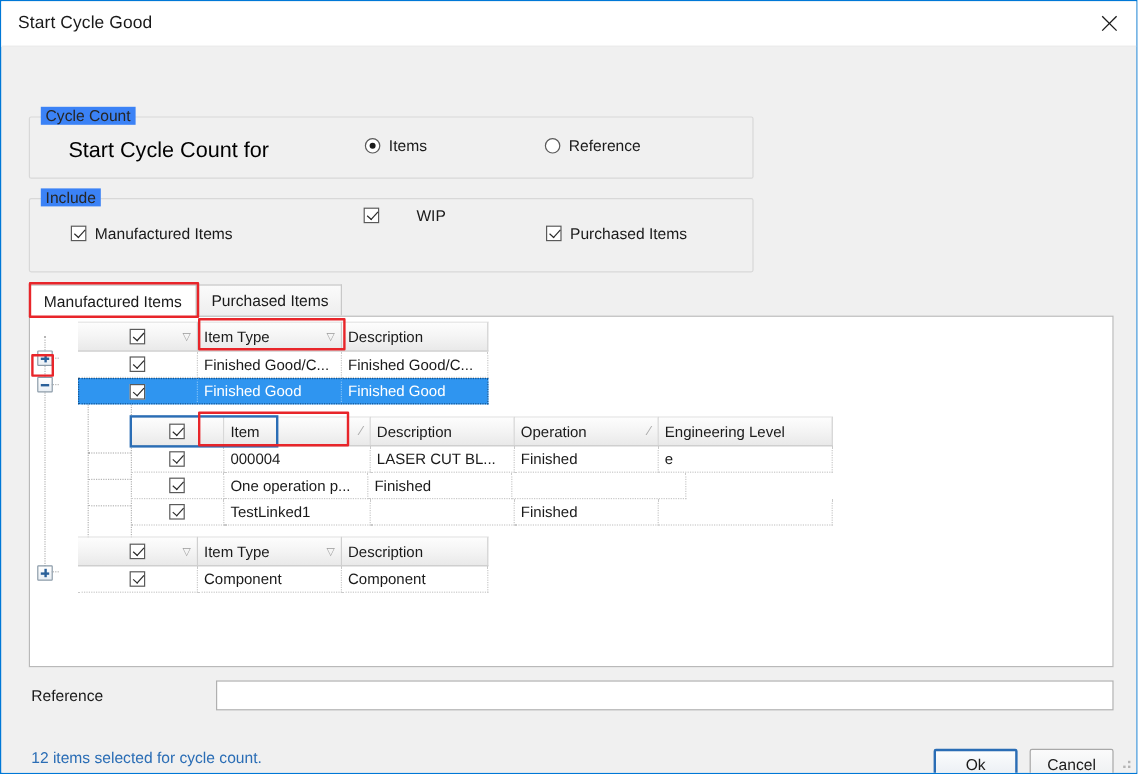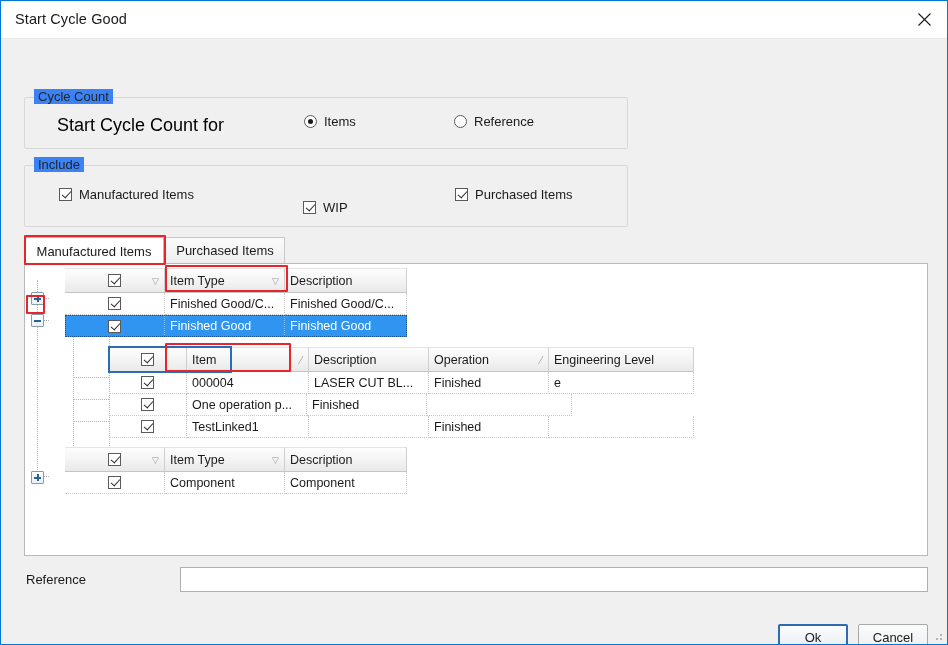--- a/index.html
+++ b/index.html
@@ -349,21 +349,21 @@
     </div>
 
     <div class="groupbox" id="grp-include">
       <span class="group-legend">Include</span>
 
       <div class="cb-wrap" style="left:34px; top:21px;">
         <span class="cb-mark on"></span>
         <span class="cb-label">Manufactured Items</span>
       </div>
 
-      <div class="cb-wrap" style="left:278px; top:34px;">
+      <div class="cb-wrap" style="left:278px; top:6px;gap:24px;">
         <span class="cb-mark on"></span>
         <span class="cb-label">WIP</span>
       </div>
 
       <div class="cb-wrap" style="left:430px; top:21px;">
         <span class="cb-mark on"></span>
         <span class="cb-label">Purchased Items</span>
       </div>
     </div>
 
@@ -496,20 +496,21 @@
     </div>
 
     <div class="anno" style="left:22px; top:196px; width:142px; height:30px;"></div>
     <div class="anno" style="left:163px; top:226px; width:123px; height:27px;"></div>
     <div class="anno" style="left:24px; top:256px; width:19px; height:19px;"></div>
     <div class="anno" style="left:163px; top:304px; width:126px; height:29px;"></div>
 
     <div id="ref-label">Reference</div>
     <input id="ref-input" type="text" value="" placeholder="" style="">
 
+    <div id="status-text">12 items selected for cycle count.</div>
 
     <div class="dlgbtn" id="btn-ok">
       <span>Ok</span>
     </div>
     <div class="dlgbtn" id="btn-cancel">
       <span>Cancel</span>
     </div>
 
     <div id="grip">
       <i style="left:8px; top:4px;"></i>

